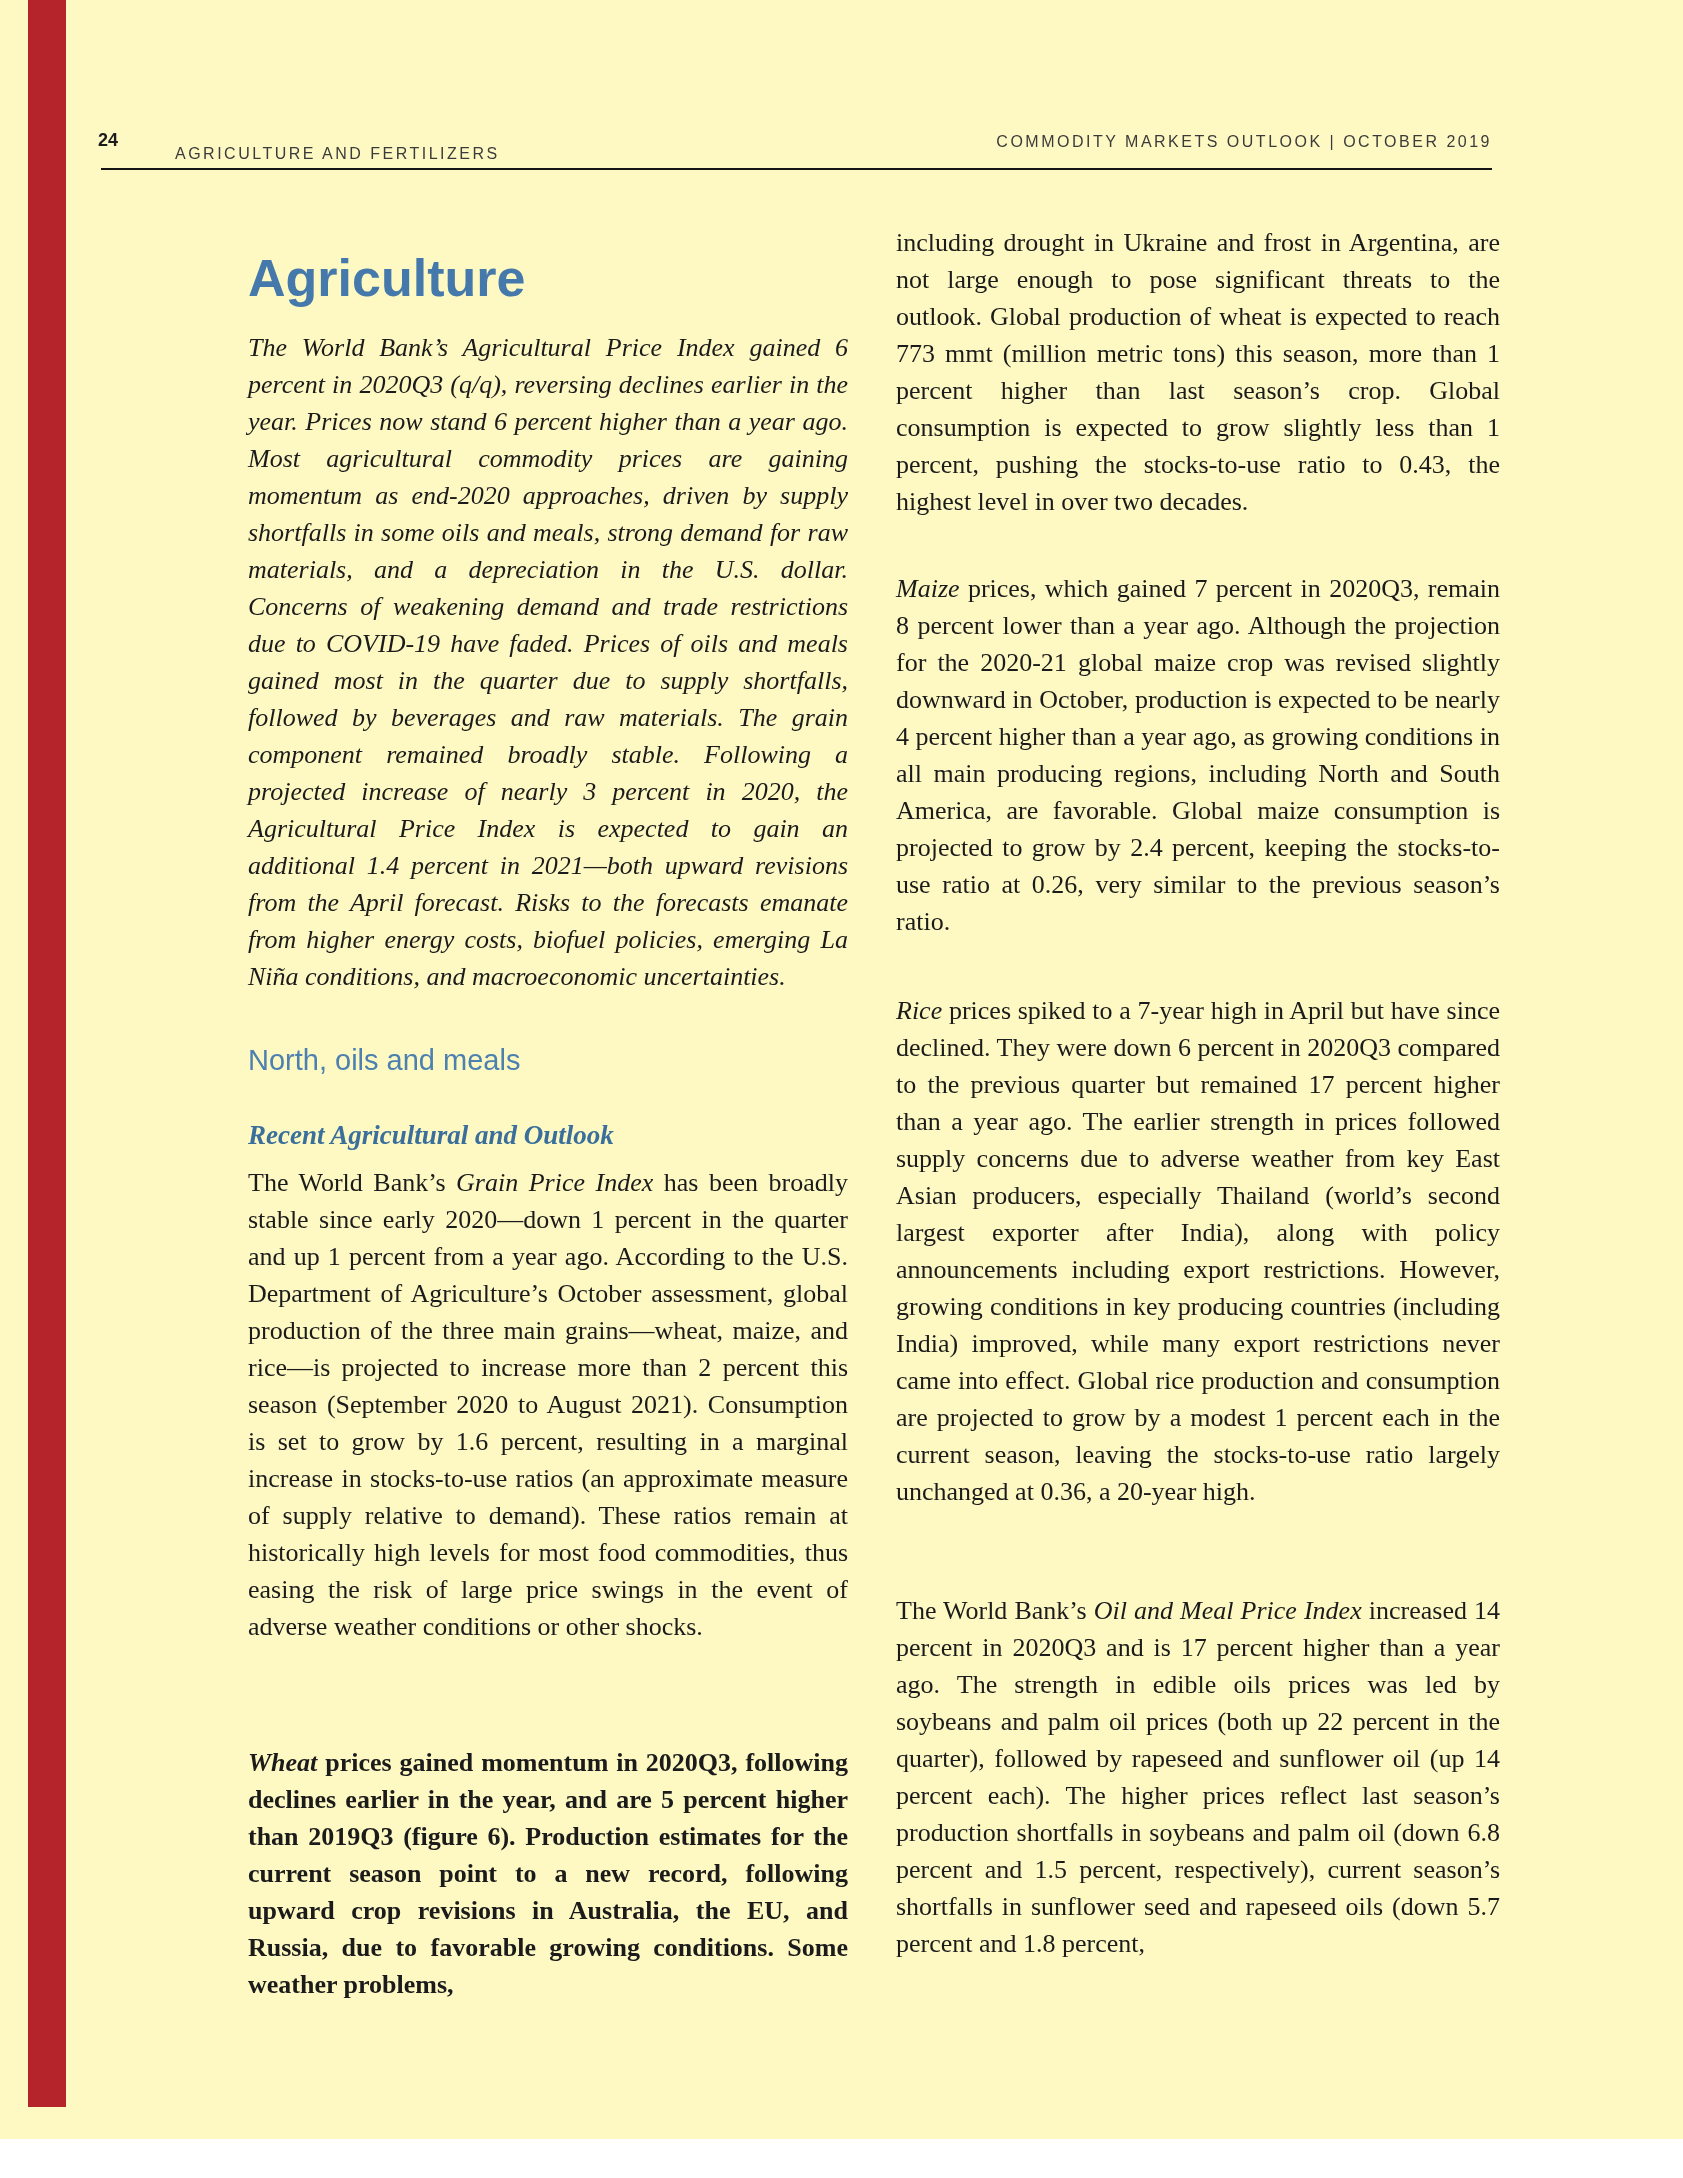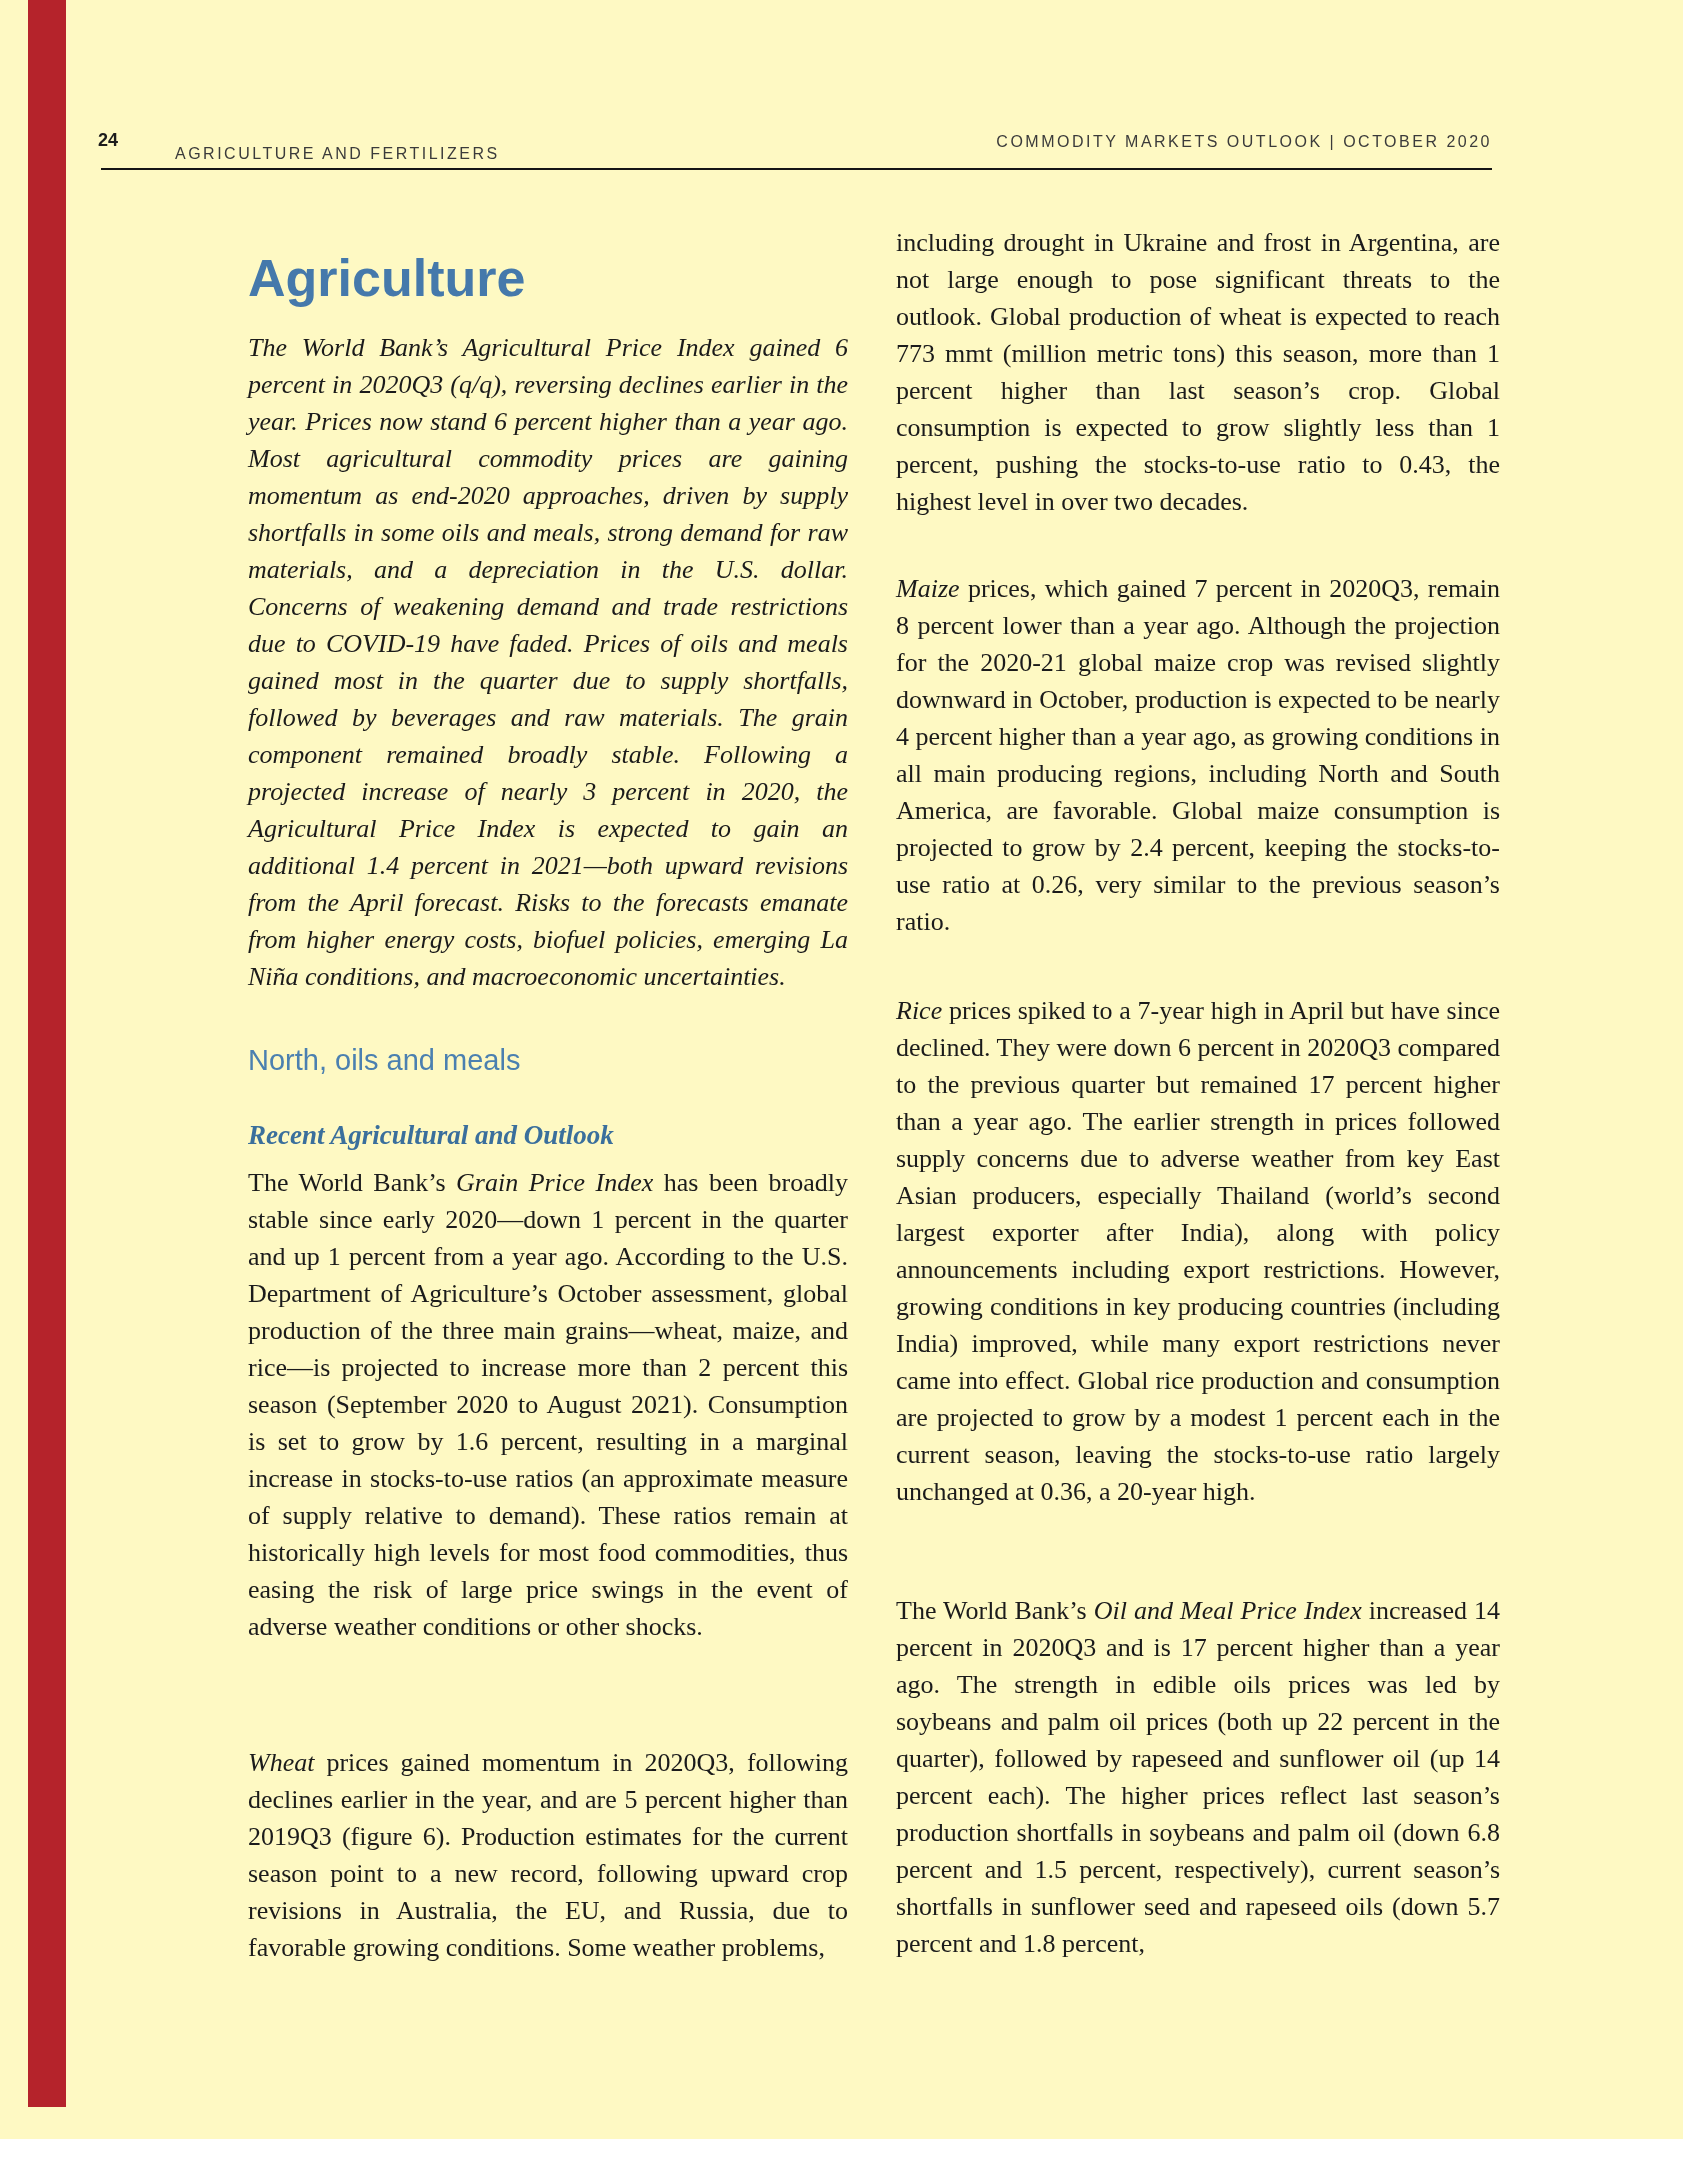--- a/index.html
+++ b/index.html
@@ -75,36 +75,36 @@
   }
   #subsection-heading {
     left: 248px; top: 1093px;
     font-family: "Liberation Serif", serif;
     font-style: italic;
     font-weight: 700;
     font-size: 27px;
     color: #3a6f9c;
   }
   #lp0 { top: 1164px; }
-  #lp1 { top: 1744px; }
+  #lp1 { top: 1744px; font-weight: bold; }
   #rp0 { top: 224px; }
   #rp1 { top: 570px; }
   #rp2 { top: 992px; }
   #rp3 { top: 1592px; }
 </style>
 </head>
 <body>
 
 <div id="page">
 
   <div id="edge-bar"></div>
 
   <div id="page-number">24</div>
   <div id="runhead-left" class="runhead">AGRICULTURE AND FERTILIZERS</div>
-  <div id="runhead-right" class="runhead">COMMODITY MARKETS OUTLOOK | OCTOBER 2020</div>
+  <div id="runhead-right" class="runhead">COMMODITY MARKETS OUTLOOK | OCTOBER 2019</div>
   <div id="header-rule"></div>
 
   <h1 id="article-title" class="block">Agriculture</h1>
 
   <p id="lead" class="block para col-left">The World Bank’s Agricultural Price Index gained 6 percent in 2020Q3 (q/q), reversing declines earlier in the year. Prices now stand 6 percent higher than a year ago. Most agricultural commodity prices are gaining momentum as end-2020 approaches, driven by supply shortfalls in some oils and meals, strong demand for raw materials, and a depreciation in the U.S. dollar. Concerns of weakening demand and trade restrictions due to COVID-19 have faded. Prices of oils and meals gained most in the quarter due to supply shortfalls, followed by beverages and raw materials. The grain component remained broadly stable. Following a projected increase of nearly 3 percent in 2020, the Agricultural Price Index is expected to gain an additional 1.4 percent in 2021—both upward revisions from the April forecast. Risks to the forecasts emanate from higher energy costs, biofuel policies, emerging La Niña conditions, and macroeconomic uncertainties.</p>
 
   <h2 id="section-heading" class="block">North, oils and meals</h2>
 
   <h3 id="subsection-heading" class="block">Recent Agricultural and Outlook</h3>
 

